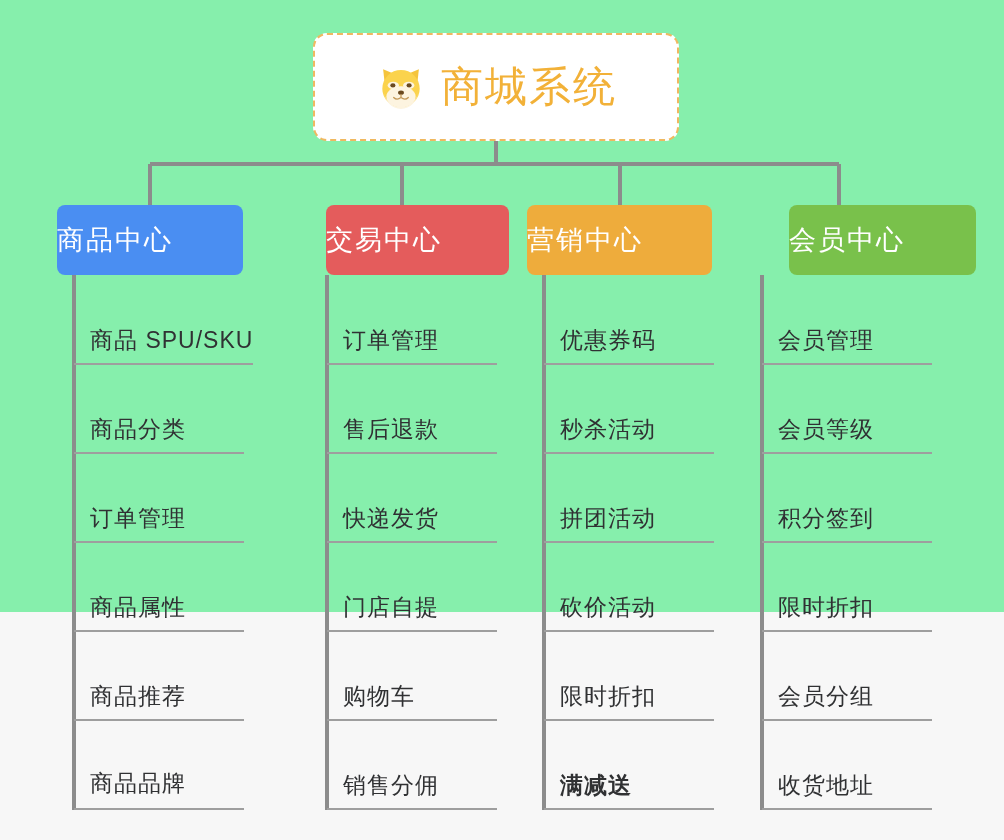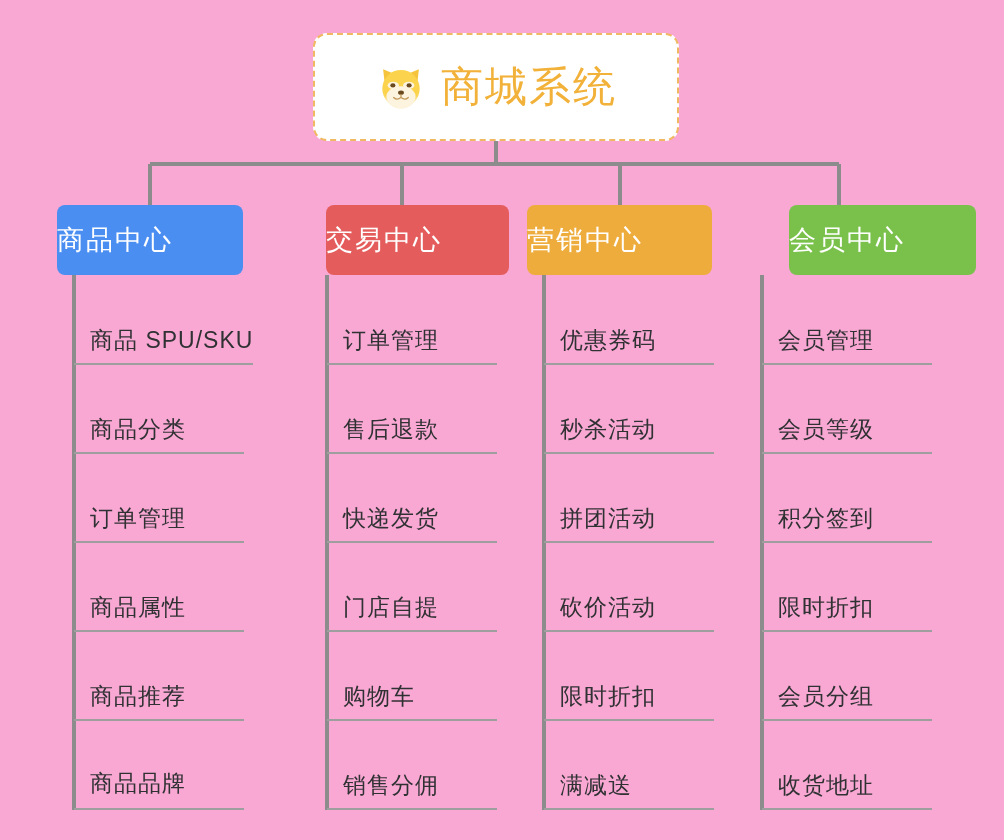--- a/index.html
+++ b/index.html
@@ -12,22 +12,22 @@
     height: 840px;
     font-family: "Liberation Sans", "DejaVu Sans", sans-serif;
     overflow: hidden;
     position: relative;
   }
 
   #diagram {
     position: absolute;
     left: 0; top: 0;
     width: 1004px;
-    height: 840px;
-    background: #f9a8d4;
+    height: 612px;
+    background: #86efac;
   }
 
   
   .root-node {
     position: absolute;
     left: 313px;
     top: 33px;
     width: 366px;
     height: 108px;
     box-sizing: border-box;
@@ -194,21 +194,21 @@
       </div>
       <div class="leaf" style="left: 544px; top: 454px; min-width: 170px;">
         <span class="leaf-label">拼团活动</span>
       </div>
       <div class="leaf" style="left: 544px; top: 543px; min-width: 170px;">
         <span class="leaf-label">砍价活动</span>
       </div>
       <div class="leaf" style="left: 544px; top: 632px; min-width: 170px;">
         <span class="leaf-label">限时折扣</span>
       </div>
-      <div class="leaf" style="left: 544px; top: 721px; min-width: 170px;">
+      <div class="leaf" style="left: 544px; top: 721px; min-width: 170px; font-weight: bold;">
         <span class="leaf-label">满减送</span>
       </div>
       <div class="cat-box" style="left: 745px; width: 187px; background: rgb(121, 193, 75); margin-left: 44px;">
         <span>会员中心</span>
       </div>
       <div class="leaf" style="left: 762px; top: 276px; min-width: 170px;">
         <span class="leaf-label">会员管理</span>
       </div>
       <div class="leaf" style="left: 762px; top: 365px; min-width: 170px;">
         <span class="leaf-label">会员等级</span>

